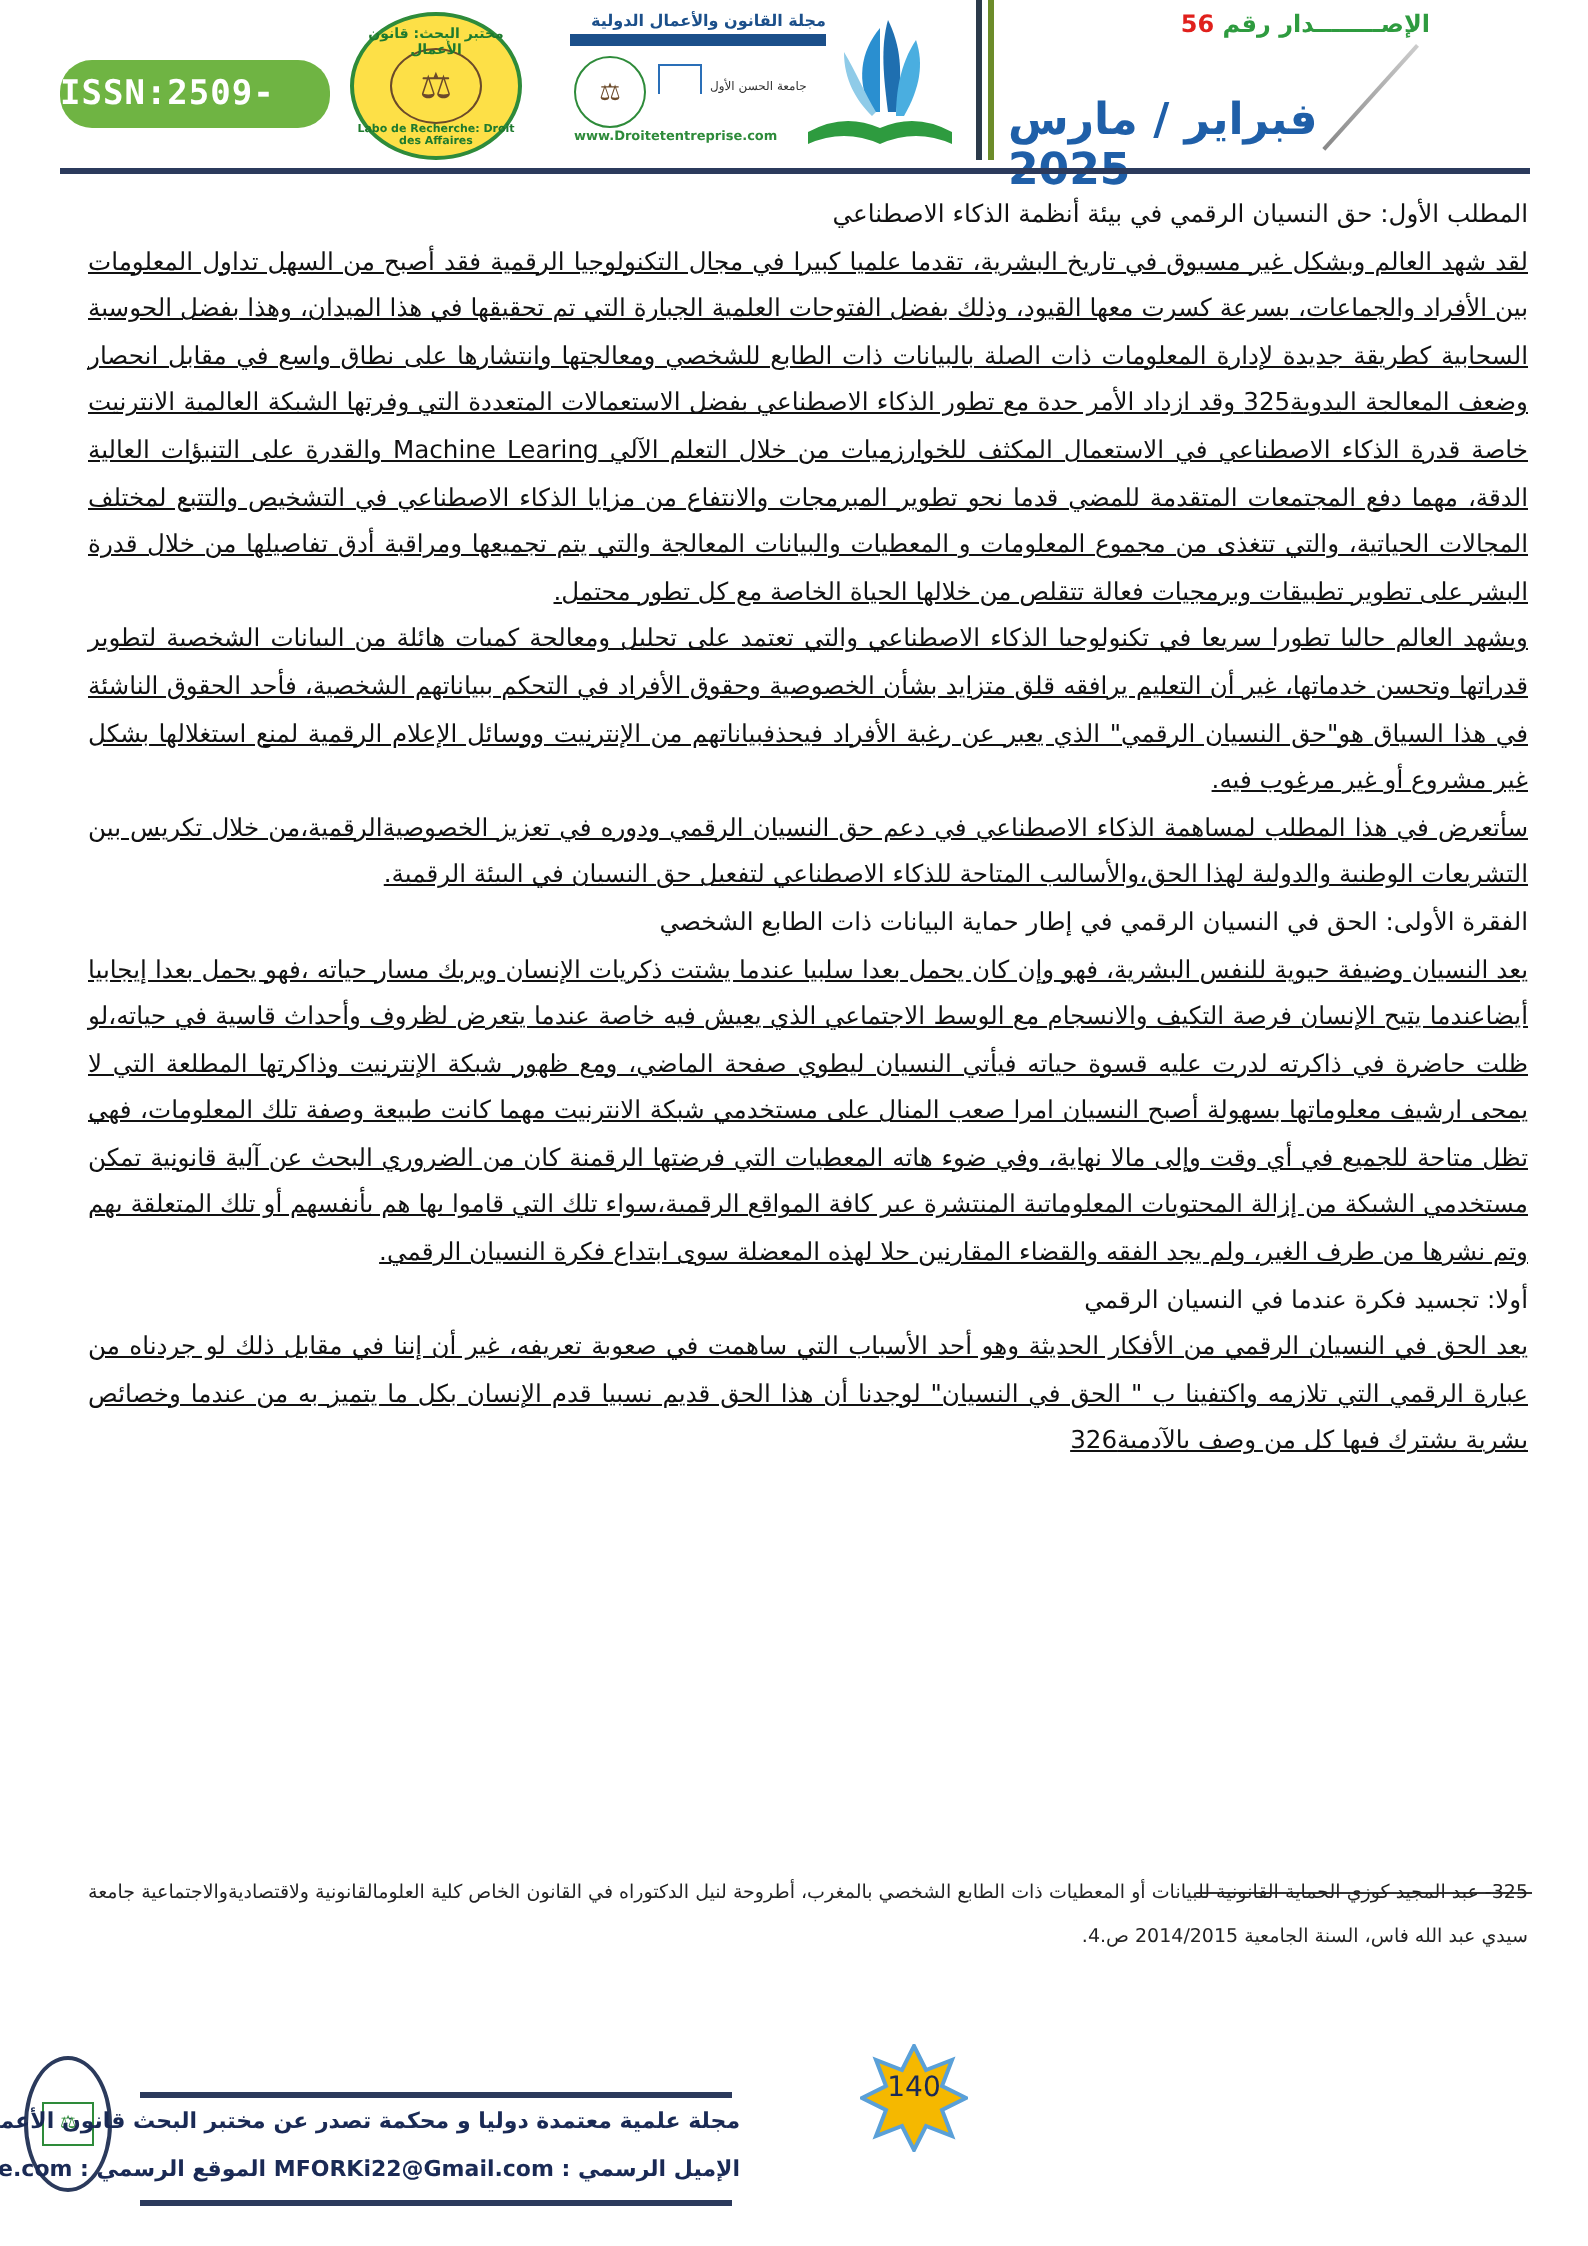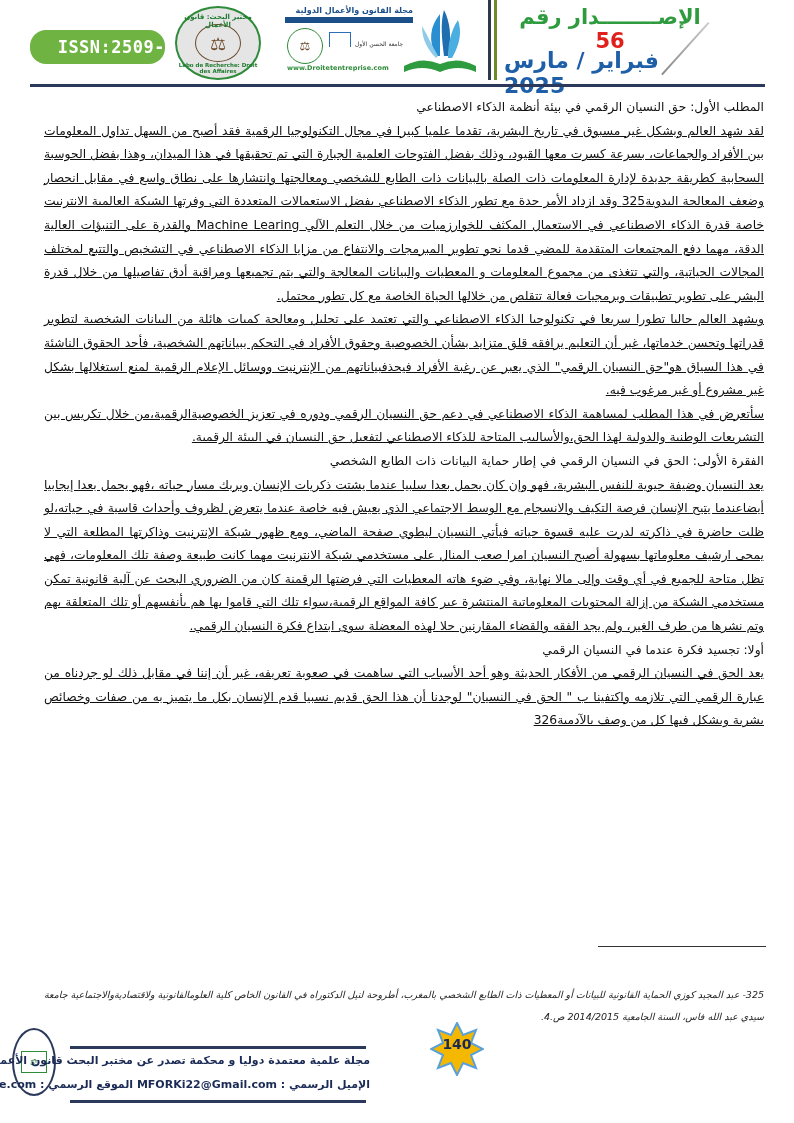--- a/index.html
+++ b/index.html
@@ -1,55 +1,55 @@
 <!DOCTYPE html>
 <html><head>
 <meta charset="utf-8">
 <style>
   html, body { margin:0; padding:0; background:#fff; }
   body { width:794px; height:1123px; position:relative; overflow:hidden; font-family:"DejaVu Sans", sans-serif; color:#111; }
   .header { position:absolute; left:0; top:0; width:794px; height:85px; }
-  .issn { position:absolute; left:30px; top:30px; width:135px; height:34px; background:#6fb443; border-radius:16px; color:#fff; font-family:"DejaVu Sans Mono", monospace; font-weight:bold; font-size:17px; line-height:34px; text-align:right; letter-spacing:0.5px; }
-  .seal-top { position:absolute; left:175px; top:6px; width:82px; height:70px; border:2px solid #2e8b3a; border-radius:50%; background:#e5e5e5; display:flex; align-items:center; justify-content:center; }
+  .issn { position:absolute; left:30px; top:30px; width:135px; height:34px; background:#6fb443; border-radius:16px; color:#fff; font-family:"DejaVu Sans Mono", monospace; font-weight:bold; font-size:17px; line-height:34px; text-align:left; letter-spacing:0.5px; }
+  .seal-top { position:absolute; left:175px; top:6px; width:82px; height:70px; border:2px solid #2e8b3a; border-radius:50%; background:#fde047; display:flex; align-items:center; justify-content:center; }
   .seal-top .inner { width:44px; height:36px; border:1.5px solid #6b4a2a; border-radius:50%; display:flex; align-items:center; justify-content:center; color:#6b4a2a; font-size:18px; }
   .seal-top .ring-text { position:absolute; top:5px; left:0; right:0; text-align:center; font-size:7px; color:#1e7a2e; font-weight:bold; }
   .seal-top .ring-text.bottom { top:auto; bottom:4px; }
   .journal-box { position:absolute; left:285px; top:6px; width:128px; height:66px; }
   .journal-box .jt { font-size:8px; font-weight:bold; color:#1b4f8a; text-align:right; direction:rtl; }
   .journal-box .jbar { margin-top:2px; height:6px; background:#1b4f8a; }
   .journal-box .mini-seal { position:absolute; left:2px; top:22px; width:34px; height:34px; border:1.5px solid #2e8b3a; border-radius:50%; display:flex; align-items:center; justify-content:center; font-size:12px; color:#6b4a2a; }
   .journal-box .uni { position:absolute; left:70px; top:34px; font-size:6px; color:#333; }
   .journal-box .arch { position:absolute; left:44px; top:26px; width:20px; height:14px; border:1.5px solid #2a6fb8; border-bottom:none; }
   .journal-box .jurl { position:absolute; left:2px; bottom:0; font-size:6.5px; color:#2e8b3a; font-weight:bold; }
   .book-logo { position:absolute; left:400px; top:6px; width:78px; height:70px; }
   .vbar1 { position:absolute; left:488px; top:0; width:3px; height:80px; background:#2b3a4a; }
   .vbar2 { position:absolute; left:494px; top:0; width:3px; height:80px; background:#6c8c2a; }
-  .issue-no { position:absolute; left:505px; top:5px; width:210px; text-align:center; font-weight:bold; font-size:21px; direction:rtl; }
+  .issue-no { position:absolute; left:505px; top:5px; width:210px; text-align:right; font-weight:bold; font-size:12px; direction:rtl; }
   .issue-no .lbl { color:#2e9b3f; }
   .issue-no .num { color:#e0201c; }
   .issue-date { position:absolute; left:504px; top:48px; width:215px; font-weight:bold; font-size:22px; color:#1f5fa8; direction:rtl; text-align:left; }
   .diag { position:absolute; left:708px; top:22px; width:2px; height:70px; background:linear-gradient(#ccc,#888); transform:rotate(42deg); transform-origin:top left; }
   .header-rule { position:absolute; left:30px; top:84px; width:735px; height:3px; background:#2b3a5c; }
 
   .content { position:absolute; left:44px; top:96px; width:720px; direction:rtl; text-align:justify; font-family:"DejaVu Sans", sans-serif; font-size:12.3px; line-height:23.6px; }
   .content p { margin:0;text-decoration:underline; }
   .content h3 { margin:0; font-size:12.3px; font-weight:normal; line-height:23.6px; }
   .fn-rule { position:absolute; left:598px; top:946px; width:168px; height:1px; background:#333; }
-  .footnotes { position:absolute; left:44px; top:984px; width:720px; direction:rtl; text-align:justify; font-size:9.5px; line-height:22px; color:#222;font-style:italic; }
+  .footnotes { position:absolute; left:44px; top:936px; width:720px; direction:rtl; text-align:justify; font-size:9.5px; line-height:22px; color:#222; }
   .footnotes p { margin:0; }
 
   .footer { position:absolute; left:0; top:1020px; width:794px; height:103px; }
   .f-seal { position:absolute; left:12px; top:8px; width:40px; height:64px; border:2px solid #2b3a5c; border-radius:50%; display:flex; align-items:center; justify-content:center; }
   .f-seal .s-inner { width:24px; height:20px; border:1px solid #2e8b3a; font-size:9px; color:#2e8b3a; display:flex; align-items:center; justify-content:center; }
   .f-rule { position:absolute; left:70px; width:296px; height:3px; background:#2b3a5c; }
   .f-line1 { position:absolute; left:70px; top:34px; width:300px; text-align:right; direction:rtl; font-size:11px; font-weight:bold; color:#1a2a55; white-space:nowrap; }
   .f-line2 { position:absolute; left:70px; top:58px; width:300px; text-align:right; direction:rtl; font-size:11px; font-weight:bold; color:#1a2a55; white-space:nowrap; }
   .pagebadge { position:absolute; left:430px; top:2px; width:54px; height:54px; }
   .pagebadge svg { width:54px; height:54px; }
-  .pagenum { position:absolute; left:430px; top:16px; width:54px; text-align:center; font-weight:bold; font-size:14px; color:#1a2a55; }
+  .pagenum { position:absolute; left:430px; top:16px; width:54px; text-align:center; font-weight:normal; font-size:14px; color:#1a2a55; }
 </style>
 </head>
 <body>
 
 <div class="header">
   <div class="issn">ISSN:2509-0291</div>
 
   <div class="seal-top">
     <div class="ring-text">مختبر البحث: قانون الأعمال</div>
     <div class="inner">⚖</div>
@@ -88,21 +88,21 @@
 </div>
 
 <div class="content">
   <h3>المطلب الأول: حق النسيان الرقمي في بيئة أنظمة الذكاء الاصطناعي</h3>
   <p>لقد شهد العالم وبشكل غير مسبوق في تاريخ البشرية، تقدما علميا كبيرا في مجال التكنولوجيا الرقمية فقد أصبح من السهل تداول المعلومات بين الأفراد والجماعات، بسرعة كسرت معها القيود، وذلك بفضل الفتوحات العلمية الجبارة التي تم تحقيقها في هذا الميدان، وهذا بفضل الحوسبة السحابية كطريقة جديدة لإدارة المعلومات ذات الصلة بالبيانات ذات الطابع للشخصي ومعالجتها وانتشارها على نطاق واسع في مقابل انحصار وضعف المعالجة اليدوية325 وقد ازداد الأمر حدة مع تطور الذكاء الاصطناعي بفضل الاستعمالات المتعددة التي وفرتها الشبكة العالمية الانترنيت خاصة قدرة الذكاء الاصطناعي في الاستعمال المكثف للخوارزميات من خلال التعلم الآلي Machine Learing والقدرة على التنبؤات العالية الدقة، مهما دفع المجتمعات المتقدمة للمضي قدما نحو تطوير المبرمجات والانتفاع من مزايا الذكاء الاصطناعي في التشخيص والتتبع لمختلف المجالات الحياتية، والتي تتغذى من مجموع المعلومات و المعطيات والبيانات المعالجة والتي يتم تجميعها ومراقبة أدق تفاصيلها من خلال قدرة البشر على تطوير تطبيقات وبرمجيات فعالة تتقلص من خلالها الحياة الخاصة مع كل تطور محتمل.</p>
   <p>ويشهد العالم حاليا تطورا سريعا في تكنولوجيا الذكاء الاصطناعي والتي تعتمد على تحليل ومعالجة كميات هائلة من البيانات الشخصية لتطوير قدراتها وتحسن خدماتها، غير أن التعليم يرافقه قلق متزايد بشأن الخصوصية وحقوق الأفراد في التحكم ببياناتهم الشخصية، فأحد الحقوق الناشئة في هذا السياق هو"حق النسيان الرقمي" الذي يعبر عن رغبة الأفراد فيحذفبياناتهم من الإنترنيت ووسائل الإعلام الرقمية لمنع استغلالها بشكل غير مشروع أو غير مرغوب فيه.</p>
   <p>سأتعرض في هذا المطلب لمساهمة الذكاء الاصطناعي في دعم حق النسيان الرقمي ودوره في تعزيز الخصوصيةالرقمية،من خلال تكريس بين التشريعات الوطنية والدولية لهذا الحق،والأساليب المتاحة للذكاء الاصطناعي لتفعيل حق النسيان في البيئة الرقمية.</p>
   <h3>الفقرة الأولى: الحق في النسيان الرقمي في إطار حماية البيانات ذات الطابع الشخصي</h3>
   <p>يعد النسيان وضيفة حيوية للنفس البشرية، فهو وإن كان يحمل بعدا سلبيا عندما يشتت ذكريات الإنسان ويربك مسار حياته ،فهو يحمل بعدا إيجابيا أيضاعندما يتيح الإنسان فرصة التكيف والانسجام مع الوسط الاجتماعي الذي يعيش فيه خاصة عندما يتعرض لظروف وأحداث قاسية في حياته،لو ظلت حاضرة في ذاكرته لدرت عليه قسوة حياته فيأتي النسيان ليطوي صفحة الماضي، ومع ظهور شبكة الإنترنيت وذاكرتها المطلعة التي لا يمحى ارشيف معلوماتها بسهولة أصبح النسيان امرا صعب المنال على مستخدمي شبكة الانترنيت مهما كانت طبيعة وصفة تلك المعلومات، فهي تظل متاحة للجميع في أي وقت وإلى مالا نهاية، وفي ضوء هاته المعطيات التي فرضتها الرقمنة كان من الضروري البحث عن آلية قانونية تمكن مستخدمي الشبكة من إزالة المحتويات المعلوماتية المنتشرة عبر كافة المواقع الرقمية،سواء تلك التي قاموا بها هم بأنفسهم أو تلك المتعلقة بهم وتم نشرها من طرف الغير، ولم يجد الفقه والقضاء المقارنين حلا لهذه المعضلة سوى ابتداع فكرة النسيان الرقمي.</p>
   <h3>أولا: تجسيد فكرة عندما في النسيان الرقمي</h3>
-  <p>يعد الحق في النسيان الرقمي من الأفكار الحديثة وهو أحد الأسباب التي ساهمت في صعوبة تعريفه، غير أن إننا في مقابل ذلك لو جردناه من عبارة الرقمي التي تلازمه واكتفينا ب " الحق في النسيان" لوجدنا أن هذا الحق قديم نسبيا قدم الإنسان بكل ما يتميز به من صفات وخصائص بشرية وبشكل فيها كل من وصف بالآدمية326</p>
+  <p>يعد الحق في النسيان الرقمي من الأفكار الحديثة وهو أحد الأسباب التي ساهمت في صعوبة تعريفه، غير أن إننا في مقابل ذلك لو جردناه من عبارة الرقمي التي تلازمه واكتفينا ب " الحق في النسيان" لوجدنا أن هذا الحق قديم نسبيا قدم الإنسان بكل ما يتميز به من عندما وخصائص بشرية يشترك فيها كل من وصف بالآدمية326</p>
 </div>
 
 <div class="fn-rule"></div>
 <div class="footnotes">
   <p>325- عبد المجيد كوزي الحماية القانونية للبيانات أو المعطيات ذات الطابع الشخصي بالمغرب، أطروحة لنيل الدكتوراه في القانون الخاص كلية العلومالقانونية ولاقتصاديةوالاجتماعية جامعة سيدي عبد الله فاس، السنة الجامعية 2014/2015 ص.4.</p>
 </div>
 
 <div class="footer">
   <div class="f-seal">
     <div class="s-inner">⚖</div>

